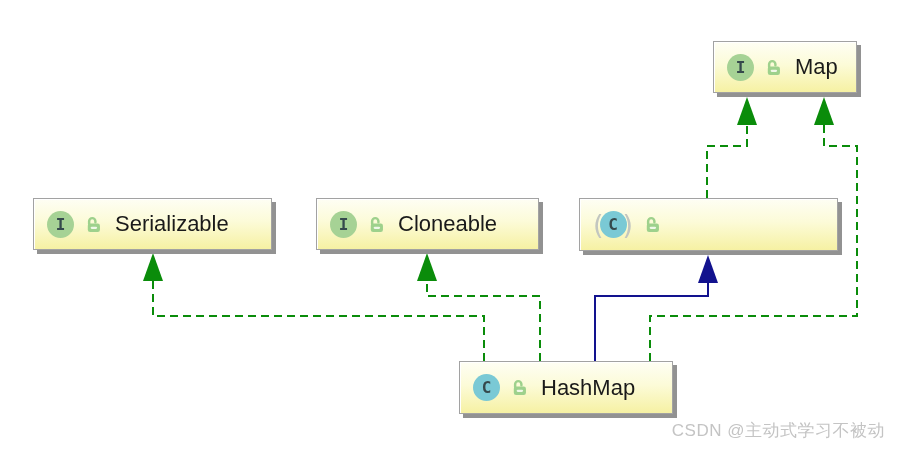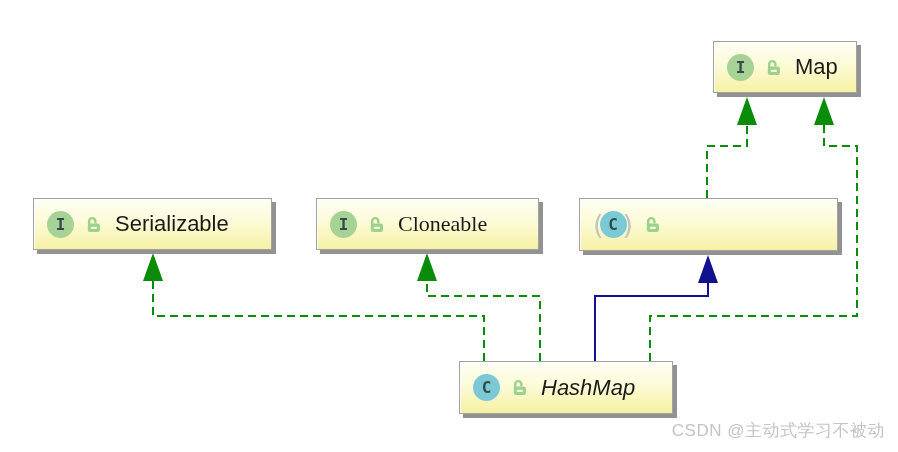--- a/index.html
+++ b/index.html
@@ -125,21 +125,21 @@
 
   <div class="node" style="left:316px; top:198px; width:223px; height:52px;">
     <span class="icon-circle" style="background-color: rgb(166, 210, 149);">
       <span style="color: rgb(53, 73, 76);">I</span>
     </span>
     <svg class="lock-svg" width="19" height="19" viewBox="0 0 20 20">
       <path d="M5.4 9.4 V6.6 a3.3 3.3 0 0 1 6.6 0 V7.6" fill="none" stroke-width="2.6" stroke-linecap="round" stroke="#9ed18c"></path>
       <rect x="4" y="9" width="12.8" height="9" rx="2.4" fill="#9ed18c"></rect>
       <rect x="7" y="12.3" width="6.8" height="2.4" rx="1.2" fill="#f0f8e8"></rect>
     </svg>
-    <span class="label" style="color: rgb(26, 26, 26); font-family: Liberation Serif, serif;">Cloneable</span>
+    <span class="label" style="color: rgb(26, 26, 26);">Cloneable</span>
   </div>
 
   <div class="node" style="left:579px; top:198px; width:259px; height:53px;">
     <span class="abstract-wrap">
       <span class="abstract-paren left">(</span>
       <span class="icon-circle" style="background-color: rgb(122, 201, 213);">
         <span style="color: rgb(53, 73, 76);">C</span>
       </span>
       <span class="abstract-paren right">)</span>
     </span>
@@ -152,18 +152,18 @@
 
   <div class="node" style="left:459px; top:361px; width:214px; height:53px;">
     <span class="icon-circle" style="background-color: rgb(122, 201, 213);">
       <span style="color: rgb(53, 73, 76);">C</span>
     </span>
     <svg class="lock-svg" width="19" height="19" viewBox="0 0 20 20">
       <path d="M5.4 9.4 V6.6 a3.3 3.3 0 0 1 6.6 0 V7.6" fill="none" stroke-width="2.6" stroke-linecap="round" stroke="#9ed18c"></path>
       <rect x="4" y="9" width="12.8" height="9" rx="2.4" fill="#9ed18c"></rect>
       <rect x="7" y="12.3" width="6.8" height="2.4" rx="1.2" fill="#f0f8e8"></rect>
     </svg>
-    <span class="label" style="color: rgb(26, 26, 26); font-style: italic;">HashMap</span>
+    <span class="label" style="color: rgb(26, 26, 26);">HashMap</span>
   </div>
 
   <div class="watermark">CSDN @主动式学习不被动</div>
 
 </div>
 
 </body></html>

